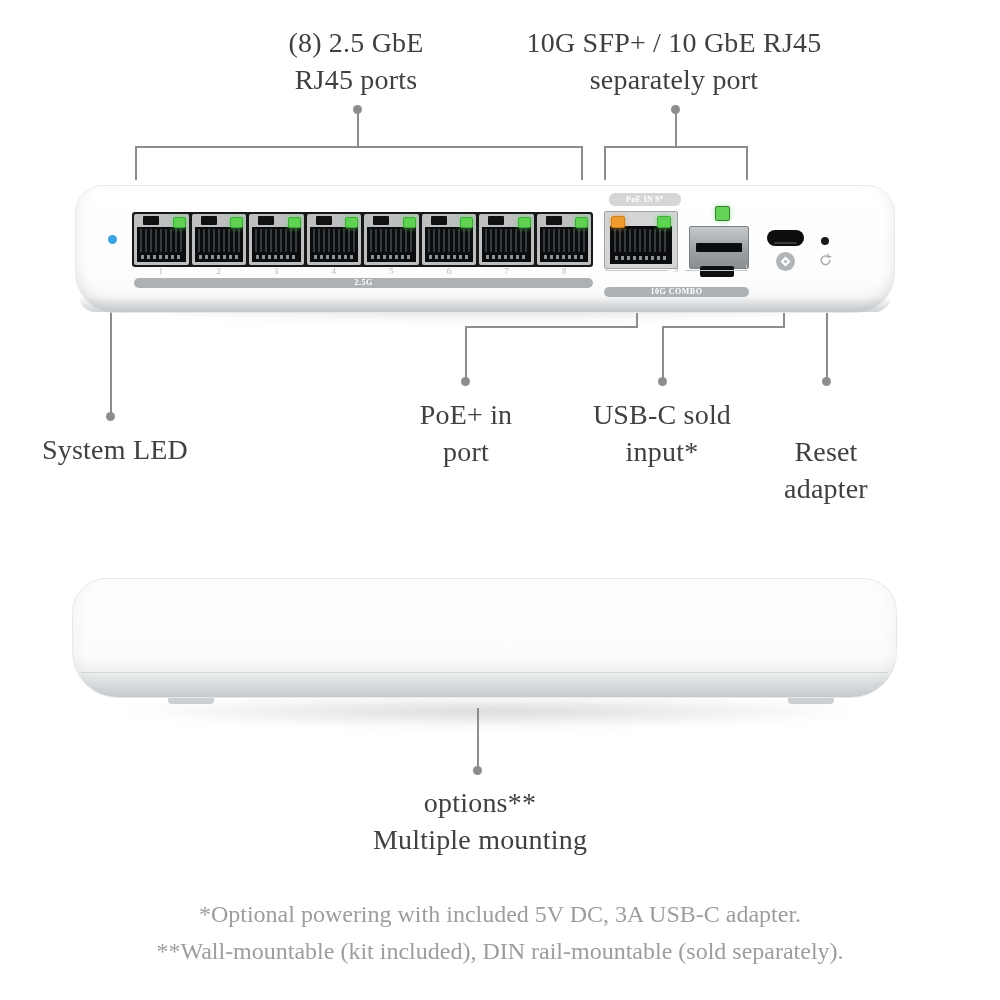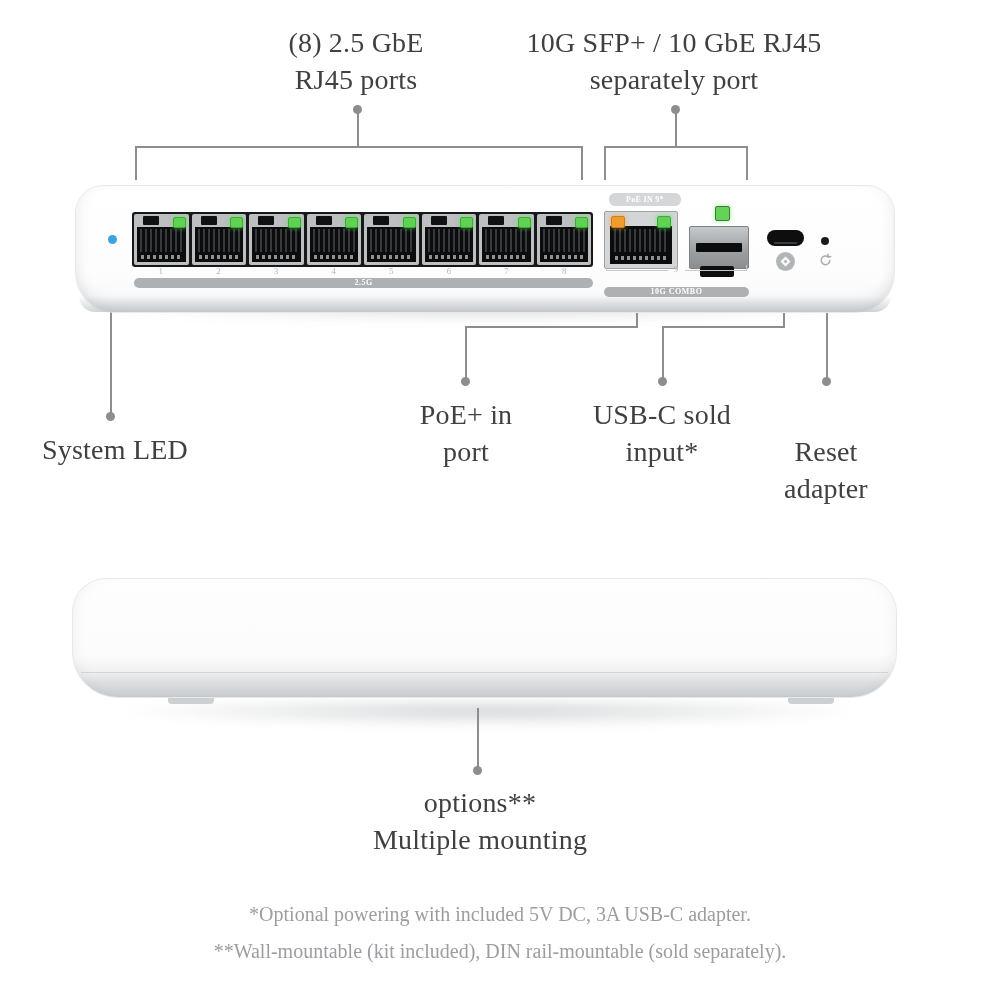--- a/index.html
+++ b/index.html
@@ -3,21 +3,21 @@
 <meta charset="utf-8">
 <style>
   html,body{margin:0;padding:0;background:#ffffff;}
   #page{position:relative;width:956px;height:1000px;background:#ffffff;overflow:hidden;
         font-family:Liberation Serif, serif;}
   
   .cline{position:absolute;background:#8b8d8f;}
   .cdot{position:absolute;width:9px;height:9px;border-radius:50%;background:#8b8d8f;}
   .bracket{position:absolute;border:2px solid #8b8d8f;border-bottom:none;}
   .lbl{position:absolute;font-size:28px;line-height:37px;color:#3e4042;text-align:center;letter-spacing:.2px;}
-  .foot{position:absolute;font-size:20px;line-height:37px;color:#9b9da0;text-align:center;width:1000px;left:0;}
+  .foot{position:absolute;font-size:24px;line-height:37px;color:#9b9da0;text-align:center;width:1000px;left:0;}
   
   .body1{position:absolute;left:75px;top:185px;width:818px;height:126px;z-index:2;
          background:linear-gradient(180deg,#ffffff 0%,#fdfdfe 70%,#f7f8f9 100%);
          border:1px solid #e7e9eb;border-radius:28px 28px 40px 40px;
          box-shadow:inset 10px 0 16px -10px rgba(0,0,0,.07),
                     inset -10px 0 16px -10px rgba(0,0,0,.07),
                     inset 0 -16px 20px -12px rgba(0,0,0,.12);}
   .devfoot{position:absolute;height:12px;background:#cdd0d3;border-radius:4px;z-index:1;}
   .shadow1{position:absolute;left:95px;top:296px;width:780px;height:26px;z-index:0;
            background:radial-gradient(ellipse at 50% 50%,rgba(60,65,70,.18),rgba(60,65,70,0) 70%);

